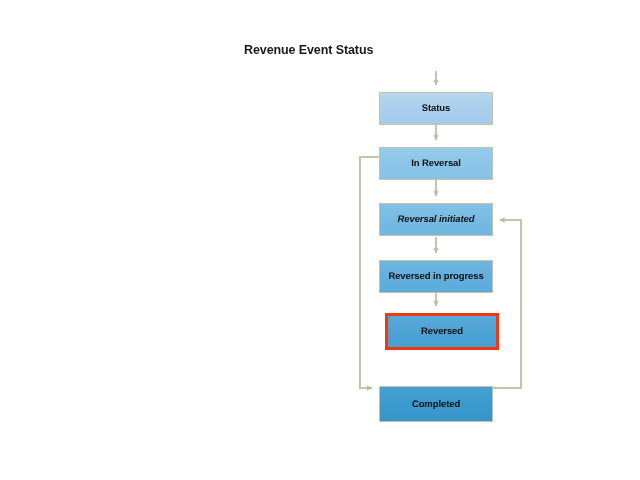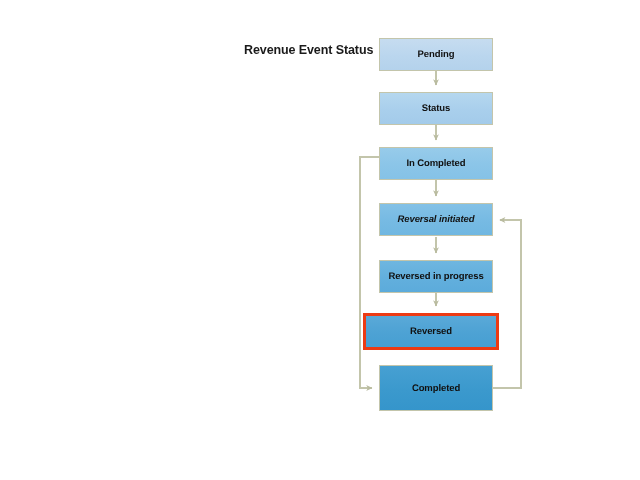--- a/index.html
+++ b/index.html
@@ -61,23 +61,23 @@
     white-space: nowrap;
     text-rendering: geometricPrecision;
   }
 
   .node-pending        { top: 38px;  background: linear-gradient(180deg, #c6dcf0 0%, #bad6ee 55%, #b4d2ec 100%); }
   .node-ready          { top: 92px;  background: linear-gradient(180deg, #b5d7ef 0%, #a9cfec 55%, #a3cbea 100%); }
   .node-in-progress    { top: 147px; background: linear-gradient(180deg, #97cbea 0%, #8bc5e8 55%, #85c2e7 100%); }
   .node-rev-initiated  { top: 203px; background: linear-gradient(180deg, #83c1e6 0%, #76bae3 55%, #70b7e1 100%); font-style: italic; }
   .node-rev-in-prog    { top: 260px; background: linear-gradient(180deg, #6fb6e0 0%, #62afdd 55%, #5cabdb 100%); }
   .node-reversed       { top: 313px; background: linear-gradient(180deg, #5aa9d8 0%, #4da2d4 55%, #479fd2 100%);
-                         border: 3px solid #ed3a13; left: 363px; width: 136px; height: 37px; }
-  .node-completed      { top: 365px; background: linear-gradient(180deg, #47a0d2 0%, #3b99cd 55%, #3595cb 100%);
-                         height: 46px; }
+                         border: 3px solid #ed3a13; left: 385px; width: 114px; height: 37px; }
+  .node-completed      { top: 386px; background: linear-gradient(180deg, #47a0d2 0%, #3b99cd 55%, #3595cb 100%);
+                         height: 36px; }
 </style>
 </head>
 <body>
 
 <div id="diagram-canvas">
 
   <div class="diagram-title">Revenue Event Status</div>
 
   <svg id="connector-layer" viewBox="0 0 640 480" width="640" height="480">
     <defs>
@@ -98,30 +98,27 @@
       <line x1="436" y1="180" x2="436" y2="196" marker-end="url(#arrow-down)"></line>
       <line x1="436" y1="237" x2="436" y2="253" marker-end="url(#arrow-down)"></line>
       <line x1="436" y1="293" x2="436" y2="306" marker-end="url(#arrow-down)"></line>
 
       <path d="M379,157 L360,157 L360,388 L372,388" marker-end="url(#arrow-right)"></path>
 
       <path d="M493,388 L521,388 L521,220 L500,220" marker-end="url(#arrow-left)"></path>
     </g>
   </svg>
 
-  <div class="node node-pending">
-    <span>Pending</span>
-  </div>
 
   <div class="node node-ready">
     <span>Status</span>
   </div>
 
   <div class="node node-in-progress">
-    <span>In Completed</span>
+    <span>In Reversal</span>
   </div>
 
   <div class="node node-rev-initiated">
     <span>Reversal initiated</span>
   </div>
 
   <div class="node node-rev-in-prog">
     <span>Reversed in progress</span>
   </div>
 

